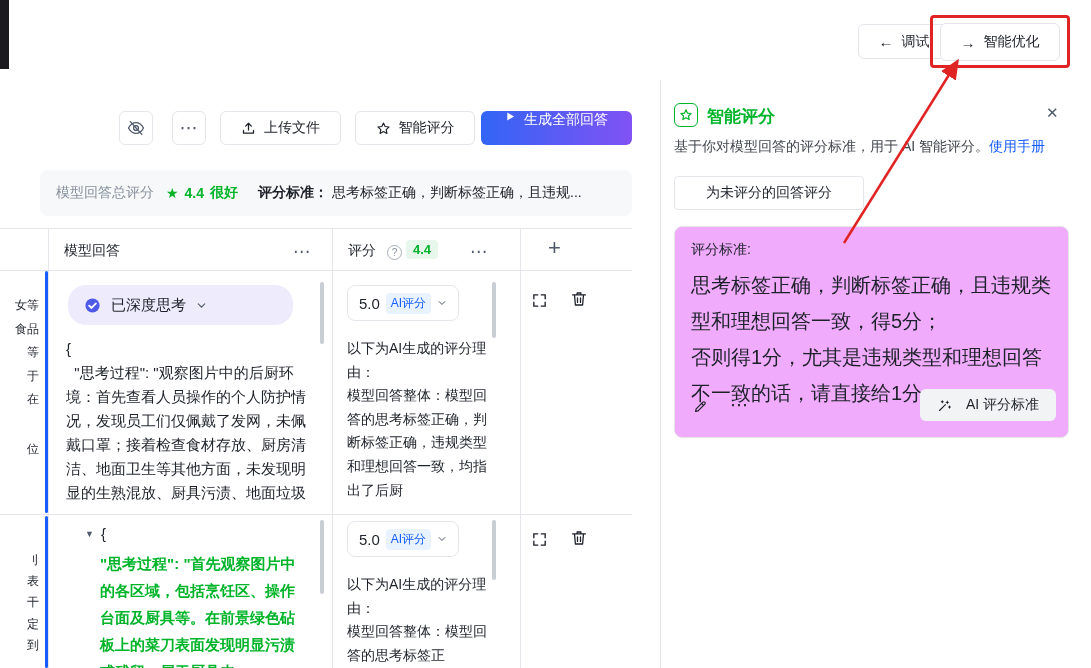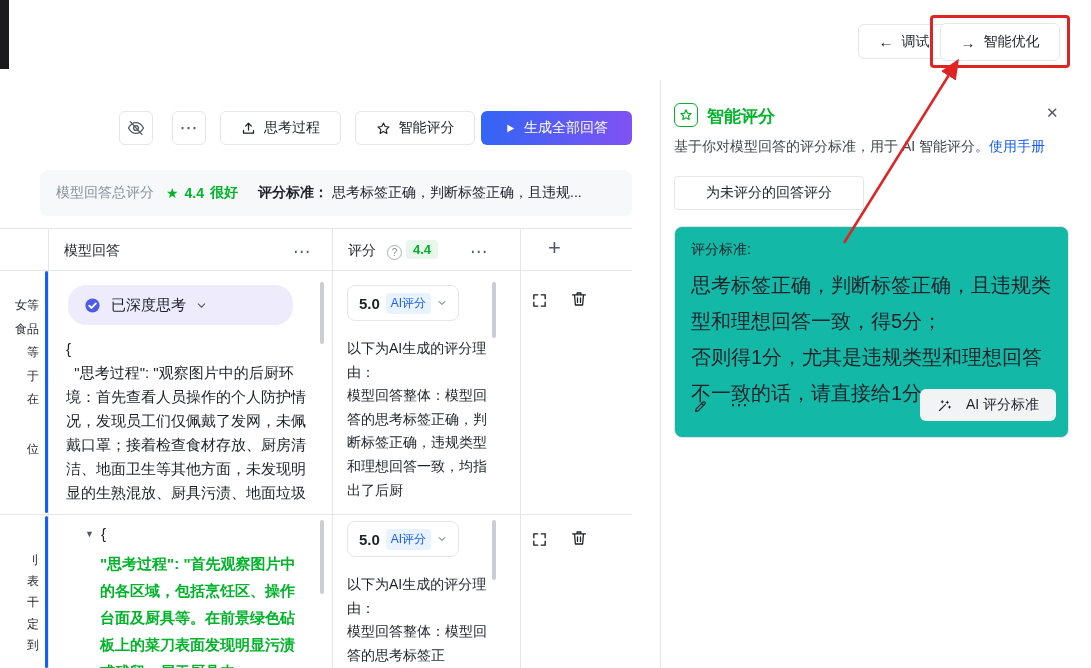--- a/index.html
+++ b/index.html
@@ -23,21 +23,21 @@
   .arrow-overlay{left:0;top:0;z-index:25;pointer-events:none}
 
   
   .toolbtn{display:flex;align-items:center;justify-content:center;gap:8px;background:#fff;
     border:1px solid #e5e6eb;border-radius:6px;font-size:14px;color:#1d2129;cursor:pointer}
   .btn-eye{left:119px;top:111px;width:34px;height:34px}
   .btn-more-toolbar{left:172px;top:111px;width:34px;height:34px;font-size:18px;color:#4e5969;letter-spacing:1px}
   .btn-upload{left:220px;top:111px;width:121px;height:34px}
   .btn-aiscore{left:355px;top:111px;width:120px;height:34px}
   .btn-generate{left:481px;top:111px;width:151px;height:34px;border:none;border-radius:6px;
-    background:linear-gradient(90deg,#3265f5,#8152f4);color:#fff;display:flex;align-items:center;justify-content:center;gap:8px;font-size:14px;cursor:pointer}
+    background:linear-gradient(90deg,#3265f5,#8152f4);color:#fff;display:flex;justify-content:center;gap:8px;font-size:14px;cursor:pointer}
 
   
   .summary-bar{left:40px;top:170px;width:592px;height:46px;background:#f7f8fa;border-radius:8px;
     display:flex;align-items:center;gap:12px;padding:0 16px;font-size:14px}
   .sum-label{color:#86909c}
   .sum-star{color:#00b42a;font-size:14px}
   .sum-score{color:#00b42a;font-weight:700;margin-left:-6px}
   .sum-grade{color:#00b42a;font-weight:700;margin-left:-6px}
   .sum-crit-label{font-weight:700;margin-left:8px;white-space:nowrap}
   .sum-crit-text{white-space:nowrap;overflow:hidden;margin-left:-8px}
@@ -74,21 +74,21 @@
     display:flex;align-items:center;gap:10px;padding:0 16px;font-size:15px;color:#1d2129;cursor:pointer}
   .answer-text{white-space:pre-wrap;word-break:break-all;color:#1d2129}
   .answer1{left:66px;top:337px;width:252px;font-size:15px;line-height:24px}
   .reason-text{white-space:pre-wrap;word-break:break-all;font-size:14px;line-height:23.6px;color:#1d2129}
   .reason1{left:347px;top:337px;width:142px}
   .reason2{left:347px;top:573px;width:142px}
   .scorebox{width:112px;height:36px;border:1px solid #e5e6eb;border-radius:8px;background:#fff;
     display:flex;align-items:center;justify-content:center;gap:6px;cursor:pointer}
   .sb-r1{left:347px;top:285px}
   .sb-r2{left:347px;top:521px}
-  .score-num{font-size:15px;font-weight:700}
+  .score-num{font-size:15px;font-weight:400}
   .ai-tag{background:#e8f3ff;color:#165dff;font-size:12px;padding:2px 5px;border-radius:4px;white-space:nowrap}
   .scrollbar{width:4px;background:#c9cdd4;border-radius:2px;cursor:pointer}
   .sb1a{left:320px;top:282px;height:62px}
   .sb1b{left:492px;top:282px;height:56px}
   .sb2a{left:320px;top:520px;height:74px}
   .sb2b{left:492px;top:520px;height:60px}
   .cell-icon{cursor:pointer;display:flex}
   .exp1{left:531px;top:292px}
   .trash1{left:570px;top:290px}
   .exp2{left:531px;top:531px}
@@ -110,21 +110,21 @@
   .panel-divider{left:660px;top:80px;width:1px;height:588px;background:#e5e6eb}
   .panel-icon-box{left:674px;top:103px;width:24px;height:24px;border:1px solid #00b42a;border-radius:6px;
     display:flex;align-items:center;justify-content:center}
   .panel-title{left:707px;top:105px;font-size:17px;font-weight:700;color:#00b42a}
   .panel-close{left:1046px;top:104px;font-size:15px;color:#4e5969;cursor:pointer}
   .panel-sub{left:674px;top:138px;font-size:14px;color:#42464e;white-space:nowrap}
   .panel-link{color:#165dff;cursor:pointer}
   .pbtn{display:flex;align-items:center;justify-content:center;font-size:14px;border-radius:4px;cursor:pointer}
   .btn-unrated{left:674px;top:176px;width:190px;height:34px;background:#fff;border:1px solid #e5e6eb;color:#1d2129}
   .btn-all{left:877px;top:176px;width:192px;height:34px;background:#f2f3f5;border:none;color:#165dff}
-  .criteria-card{left:674px;top:226px;width:395px;height:212px;border:1px solid #e5e6eb;border-radius:8px;background:#14b8a6}
+  .criteria-card{left:674px;top:226px;width:395px;height:212px;border:1px solid #e5e6eb;border-radius:8px;background:#f0abfc}
   .crit-label{position:absolute;left:16px;top:14px;font-size:14px;color:#1d2129}
   .crit-body{position:absolute;left:16px;top:40px;width:364px;font-size:20px;line-height:36px;
     color:#1d2129;white-space:pre-wrap;word-break:break-all}
   .crit-edit{position:absolute;left:17px;top:171px;cursor:pointer;display:flex}
   .crit-more{position:absolute;left:55px;top:167px;font-size:18px;color:#1d2129;letter-spacing:1px;cursor:pointer}
   .btn-ai-criteria{position:absolute;right:12px;top:162px;width:136px;height:32px;background:#f2f3f5;border:none;
     border-radius:6px;display:flex;align-items:center;justify-content:center;gap:14px;font-size:14px;color:#1d2129;cursor:pointer}
 </style>
 </head>
 <body>
@@ -159,21 +159,21 @@
     </svg>
   </div>
   <div class="abs toolbtn btn-more-toolbar">
     <span>⋯</span>
   </div>
   <div class="abs toolbtn btn-upload">
     <svg width="15" height="15" viewBox="0 0 24 24" fill="none" stroke="#1d2129" stroke-width="2" stroke-linecap="round" stroke-linejoin="round">
       <path d="M12 14.5 V4 M7.5 8.2 L12 3.6 L16.5 8.2"></path>
       <path d="M4 15 V19.5 H20 V15"></path>
     </svg>
-    <span>思考过程</span>
+    <span>上传文件</span>
   </div>
   <div class="abs toolbtn btn-aiscore">
     <svg width="15" height="15" viewBox="0 0 24 24" fill="none" stroke="#1d2129" stroke-width="1.8" stroke-linejoin="round">
       <path d="M12 3.2 L14.6 8.9 L20.8 9.6 L16.2 13.8 L17.5 19.9 L12 16.8 L6.5 19.9 L7.8 13.8 L3.2 9.6 L9.4 8.9 Z"></path>
     </svg>
     <span>智能评分</span>
   </div>
   <div class="abs btn-generate">
     <svg width="11" height="11" viewBox="0 0 24 24">
       <path d="M5 3.5 L20 12 L5 20.5 Z" fill="#ffffff"></path>

